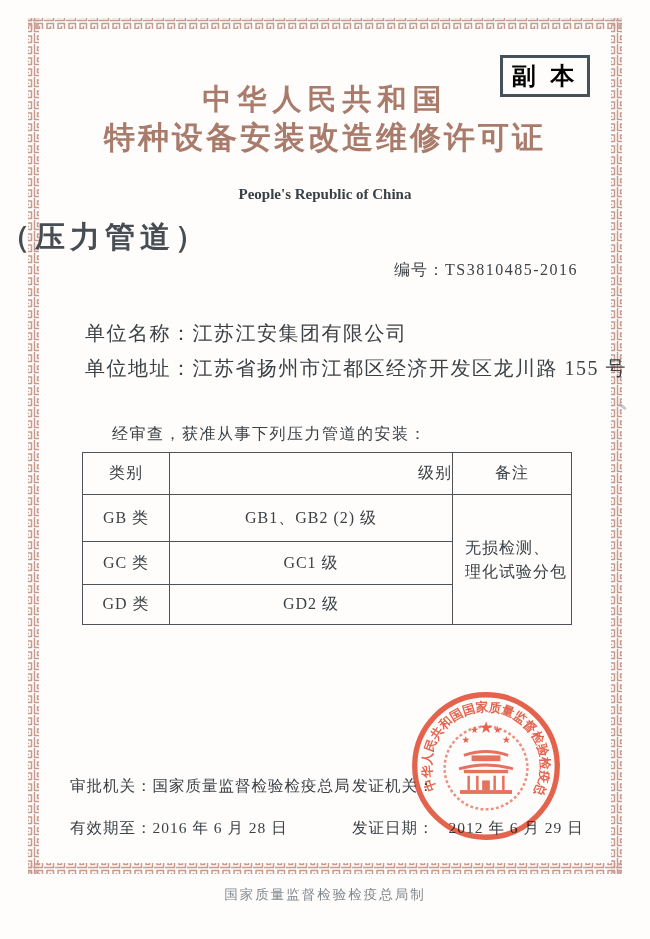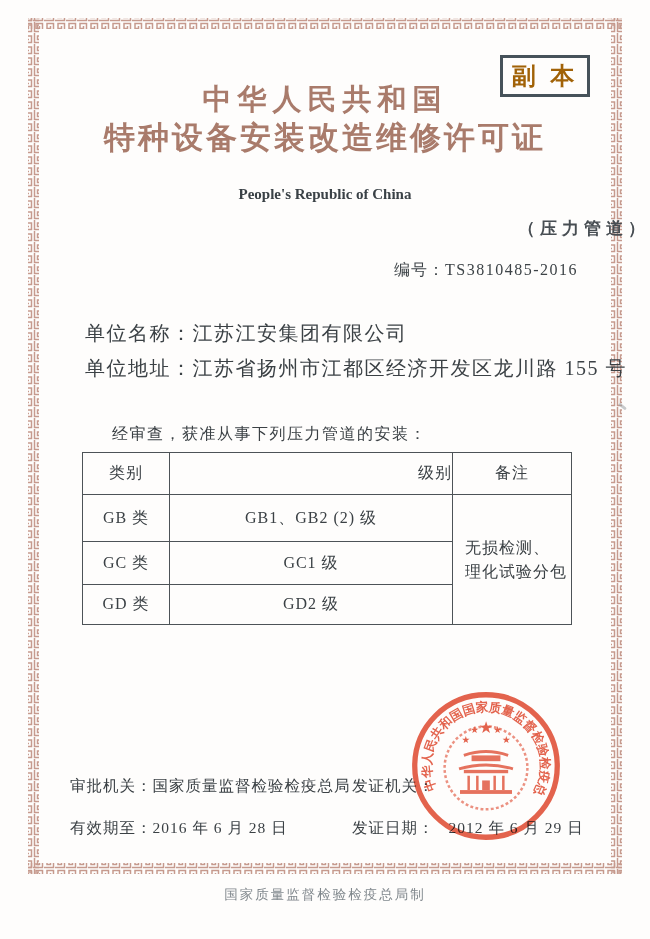--- a/index.html
+++ b/index.html
@@ -8,35 +8,35 @@
     font-family:"Liberation Serif", serif;color:#3d4347;overflow:hidden;
   }
   .abs{position:absolute;}
   
   .border-svg{position:absolute;left:0;top:0;}
   
   .copy-box{
     position:absolute;left:500px;top:55px;width:84px;height:36px;
     border:3px solid #46525a;display:flex;align-items:center;justify-content:center;
     font-family:"Liberation Sans",sans-serif;font-weight:bold;font-size:24px;
-    color:#a16207;letter-spacing:4px;
+    color:#000000;letter-spacing:4px;
   }
   
   .title-cn1{left:0;top:80px;width:100%;text-align:center;
     font-family:"Liberation Sans",sans-serif;font-weight:bold;font-size:29px;
     color:#a97b6b;letter-spacing:6px;}
   .title-cn2{left:0;top:117px;width:100%;text-align:center;
     font-family:"Liberation Sans",sans-serif;font-weight:bold;font-size:31px;
     color:#a97b6b;letter-spacing:3px;}
   .title-en1{left:0;top:162px;width:100%;text-align:center;
     font-weight:bold;font-size:15px;color:#3a4146;}
   .title-en2{left:0;top:186px;width:100%;text-align:center;
     font-weight:bold;font-size:15px;color:#3a4146;}
-  .subtitle{left:0;top:217px;width:100%;text-align:right;
-    font-size:17px;color:#474d52;letter-spacing:5px;font-weight:bold;}
+  .subtitle{left:0;top:217px;width:100%;text-align:left;
+    font-size:30px;color:#474d52;letter-spacing:5px;font-weight:bold;}
   .license-line{top:260px;right:72px;font-size:16px;color:#3d4347;letter-spacing:1px;}
   .license-line .num{font-family:"Liberation Serif",serif;letter-spacing:1.5px;}
   
   .field{font-size:20px;color:#3b4145;letter-spacing:1.5px;}
   .f-name{left:85px;top:320px;}
   .f-addr{left:85px;top:355px;}
   .note{left:112px;top:424px;font-size:16px;color:#3b4145;letter-spacing:1.5px;}
   
   .scope-table{position:absolute;left:82px;top:452px;width:486px;
     border-collapse:collapse;font-size:16px;color:#3b4145;table-layout:fixed;}

